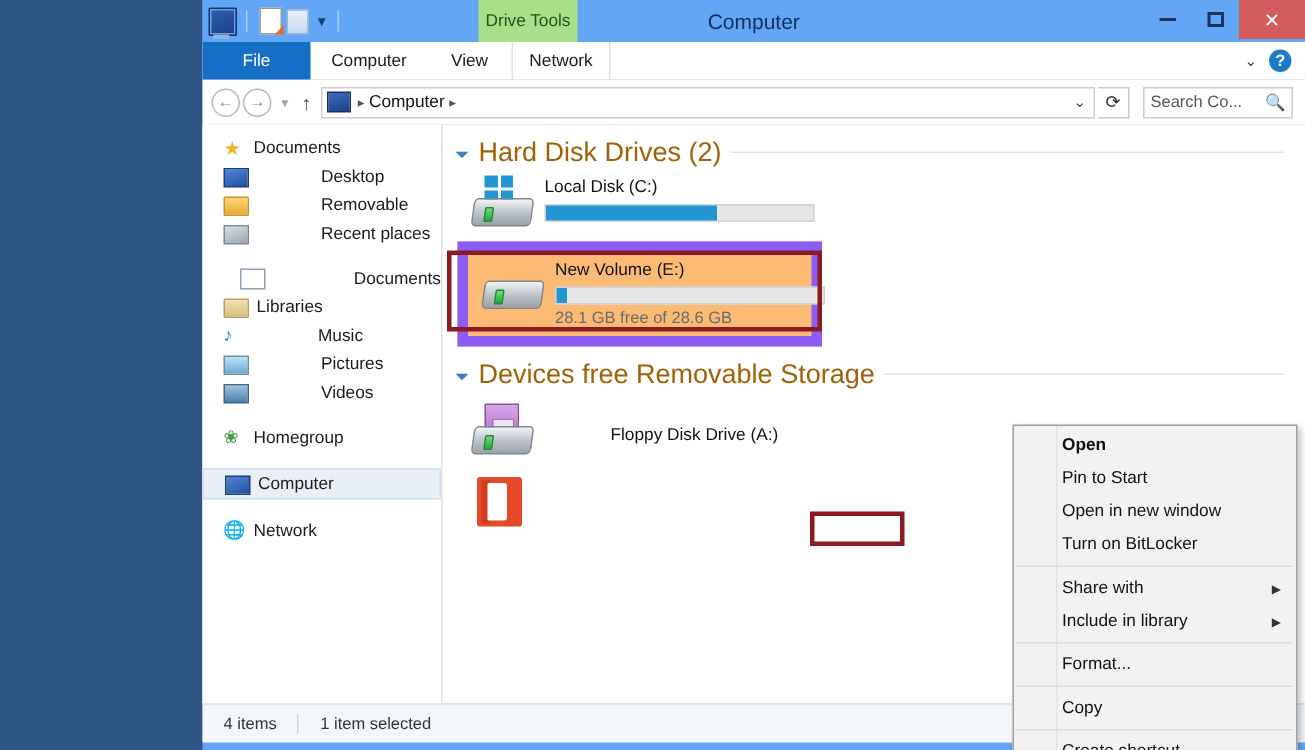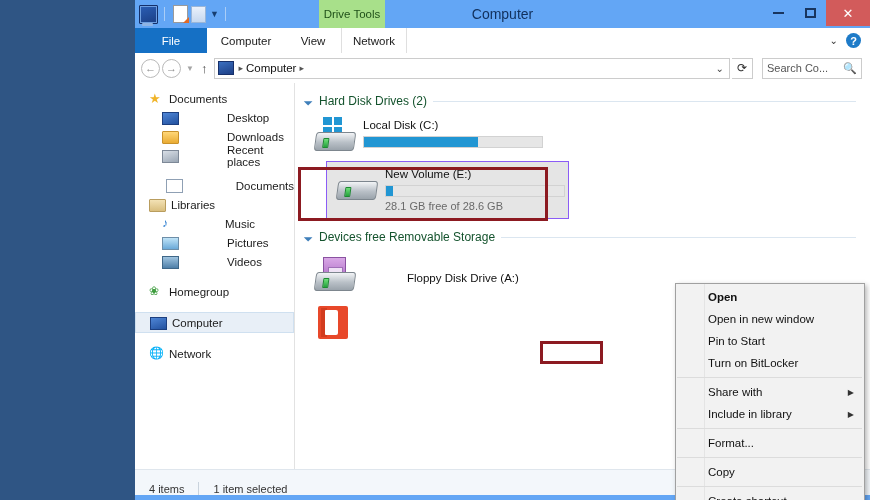--- a/index.html
+++ b/index.html
@@ -260,21 +260,21 @@
   .nav-item {
     height: 19px;
     display: flex;
     align-items: center;
     font-size: 11.5px;
     color: #1b1b1b;
     padding-left: 14px;
     gap: 5px;
     box-sizing: border-box;
   }
-  .nav-item.child { padding-left: 27px; gap: 48px; }
+  .nav-item.child { padding-left: 14px; gap: 48px; }
   .nav-item.selected {
     background: #e8eff7;
     border: 1px solid #cfe0f0;
     height: 21px;
   }
   .nav-gap { height: 11px; }
   .nav-ico { width: 15px; height: 14px; position: relative; flex: 0 0 15px; }
 
   .ic-star { color: #f0b429; font-size: 13px; line-height: 1; }
   .ic-desktop {
@@ -322,35 +322,34 @@
   .group-head {
     display: flex;
     align-items: center;
     gap: 6px;
     height: 20px;
   }
   .group-caret {
     color: #3f7fba; font-size: 8px; transform: rotate(45deg);
     display: inline-block; width: 8px;
   }
-  .group-title { font-size: 12px; color: #14532d; white-space: nowrap; }
+  .group-title { font-size: 18px; color: #a16207; white-space: nowrap; }
   .group-rule { flex: 1; height: 1px; background: #dbe6f0; margin-right: 14px; }
 
   .drive-row {
     position: relative;
     display: flex;
     align-items: flex-start;
     gap: 8px;
     padding: 4px 4px 4px 8px;
     box-sizing: border-box;
   }
   .drive-row.selected {
-    background: #e5e5e5;
-    border: 1px solid #8b5cf6;
-    margin-left: 21px;
+    background: #fdba74;
+    border: 7px solid #8b5cf6;
   }
   .drive-icon { width: 42px; height: 36px; position: relative; flex: 0 0 42px; }
 
   .hdd-body {
     position: absolute; left: 2px; bottom: 2px;
     width: 38px; height: 17px;
     background: linear-gradient(180deg,#f2f4f6 0%,#b9c0c7 55%, #9aa3ab 100%);
     border: 1px solid #7d868e;
     border-radius: 3px / 4px;
     transform: skewX(-8deg);
@@ -456,21 +455,21 @@
     z-index: 60;
   }
 
   
   .statusbar {
     position: relative;
     height: 26px;
     background: #f3f7fb;
     border-top: 1px solid #dfe6ed;
     display: flex;
-    align-items: flex-end;
+    align-items: center;
     padding: 0 8px 0 14px;
     box-sizing: border-box;
     font-size: 11px;
     color: #333;
     gap: 0;
   }
   .status-sep {
     width: 1px; height: 13px; background: #c9d3dd; margin: 0 14px;
   }
   .status-views {
@@ -582,21 +581,21 @@
       <div class="nav-item">
         <span class="nav-ico ic-star">★</span>
         <span>Documents</span>
       </div>
       <div class="nav-item child">
         <span class="nav-ico ic-desktop"></span>
         <span>Desktop</span>
       </div>
       <div class="nav-item child">
         <span class="nav-ico ic-folder-dl"></span>
-        <span>Downloads</span>
+        <span>Removable</span>
       </div>
       <div class="nav-item child">
         <span class="nav-ico ic-recent"></span>
         <span>Recent places</span>
       </div>
 
       <div class="nav-gap"></div>
 
       <div class="nav-item child">
         <span class="nav-ico ic-doc"></span>
@@ -700,24 +699,24 @@
         <span class="drive-icon">
           <span class="office-ico"></span>
         </span>
       </div>
 
       <div class="ctxmenu">
         <div class="ctx-item bold">
           <span>Open</span>
         </div>
         <div class="ctx-item">
+          <span>Pin to Start</span>
+        </div>
+        <div class="ctx-item">
           <span>Open in new window</span>
-        </div>
-        <div class="ctx-item">
-          <span>Pin to Start</span>
         </div>
         <div class="ctx-item">
           <span>Turn on BitLocker</span>
         </div>
         <div class="ctx-sep"></div>
         <div class="ctx-item">
           <span>Share with</span>
           <span class="ctx-arrow">▶</span>
         </div>
         <div class="ctx-item">

